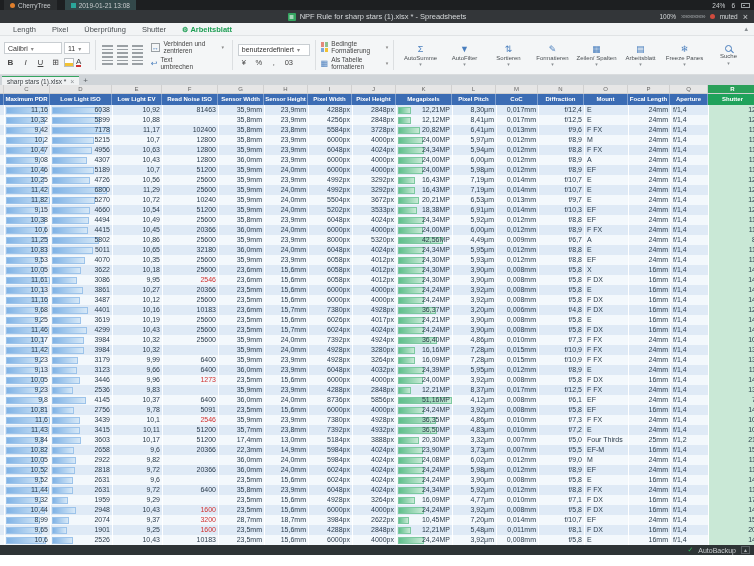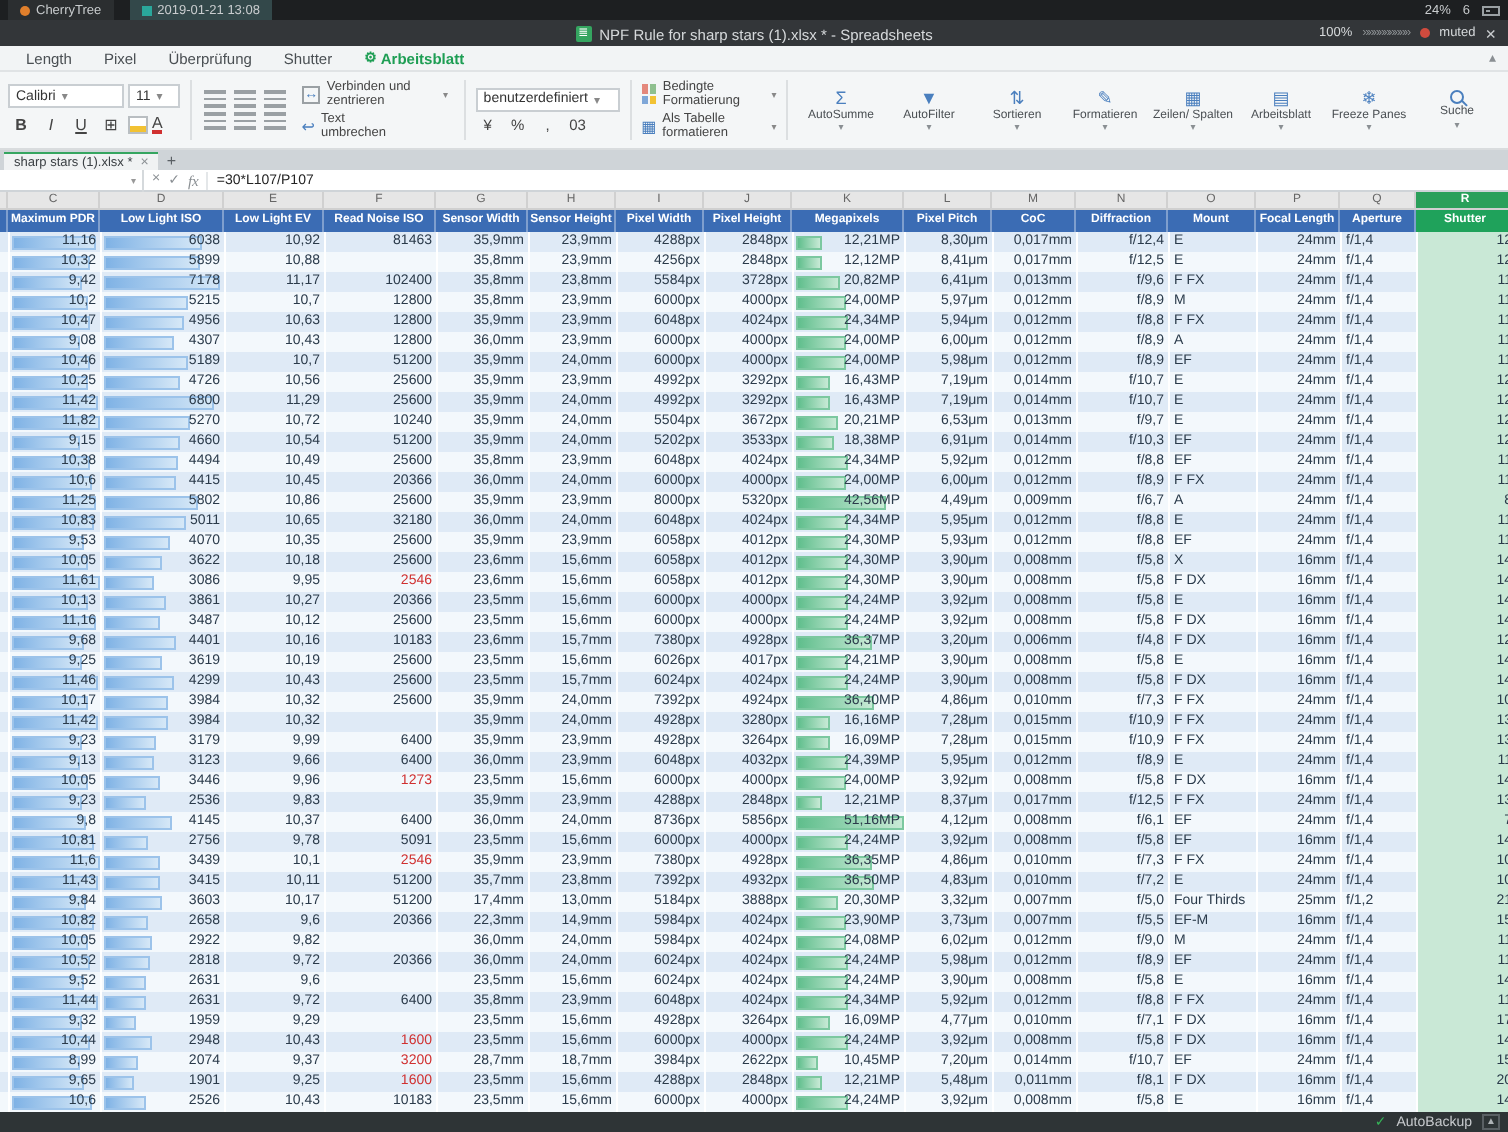--- a/index.html
+++ b/index.html
@@ -288,32 +288,20 @@
   </div>
 
   <div class="doc-tabs">
     <span class="dtab">
       <span>sharp stars (1).xlsx *</span>
       <span class="x">×</span>
     </span>
     <span class="addtab">+</span>
   </div>
 
-  <div class="formula-bar">
-    <span class="namebox">
-      <span></span>
-      <span style="font-size:5px;color:#999">▾</span>
-    </span>
-    <span class="fbicons">
-      <span>×</span>
-      <span>✓</span>
-      <span class="fx">fx</span>
-    </span>
-    <span class="ftext">=30*L107/P107</span>
-  </div>
 
   <div class="letters">
       <div class="lcell" style="width: 4px;"></div>
       <div class="lcell" style="width: 46px;">C</div>
       <div class="lcell" style="width: 62px;">D</div>
       <div class="lcell" style="width: 50px;">E</div>
       <div class="lcell" style="width: 56px;">F</div>
       <div class="lcell" style="width: 46px;">G</div>
       <div class="lcell" style="width: 44px;">H</div>
       <div class="lcell" style="width: 44px;">I</div>

